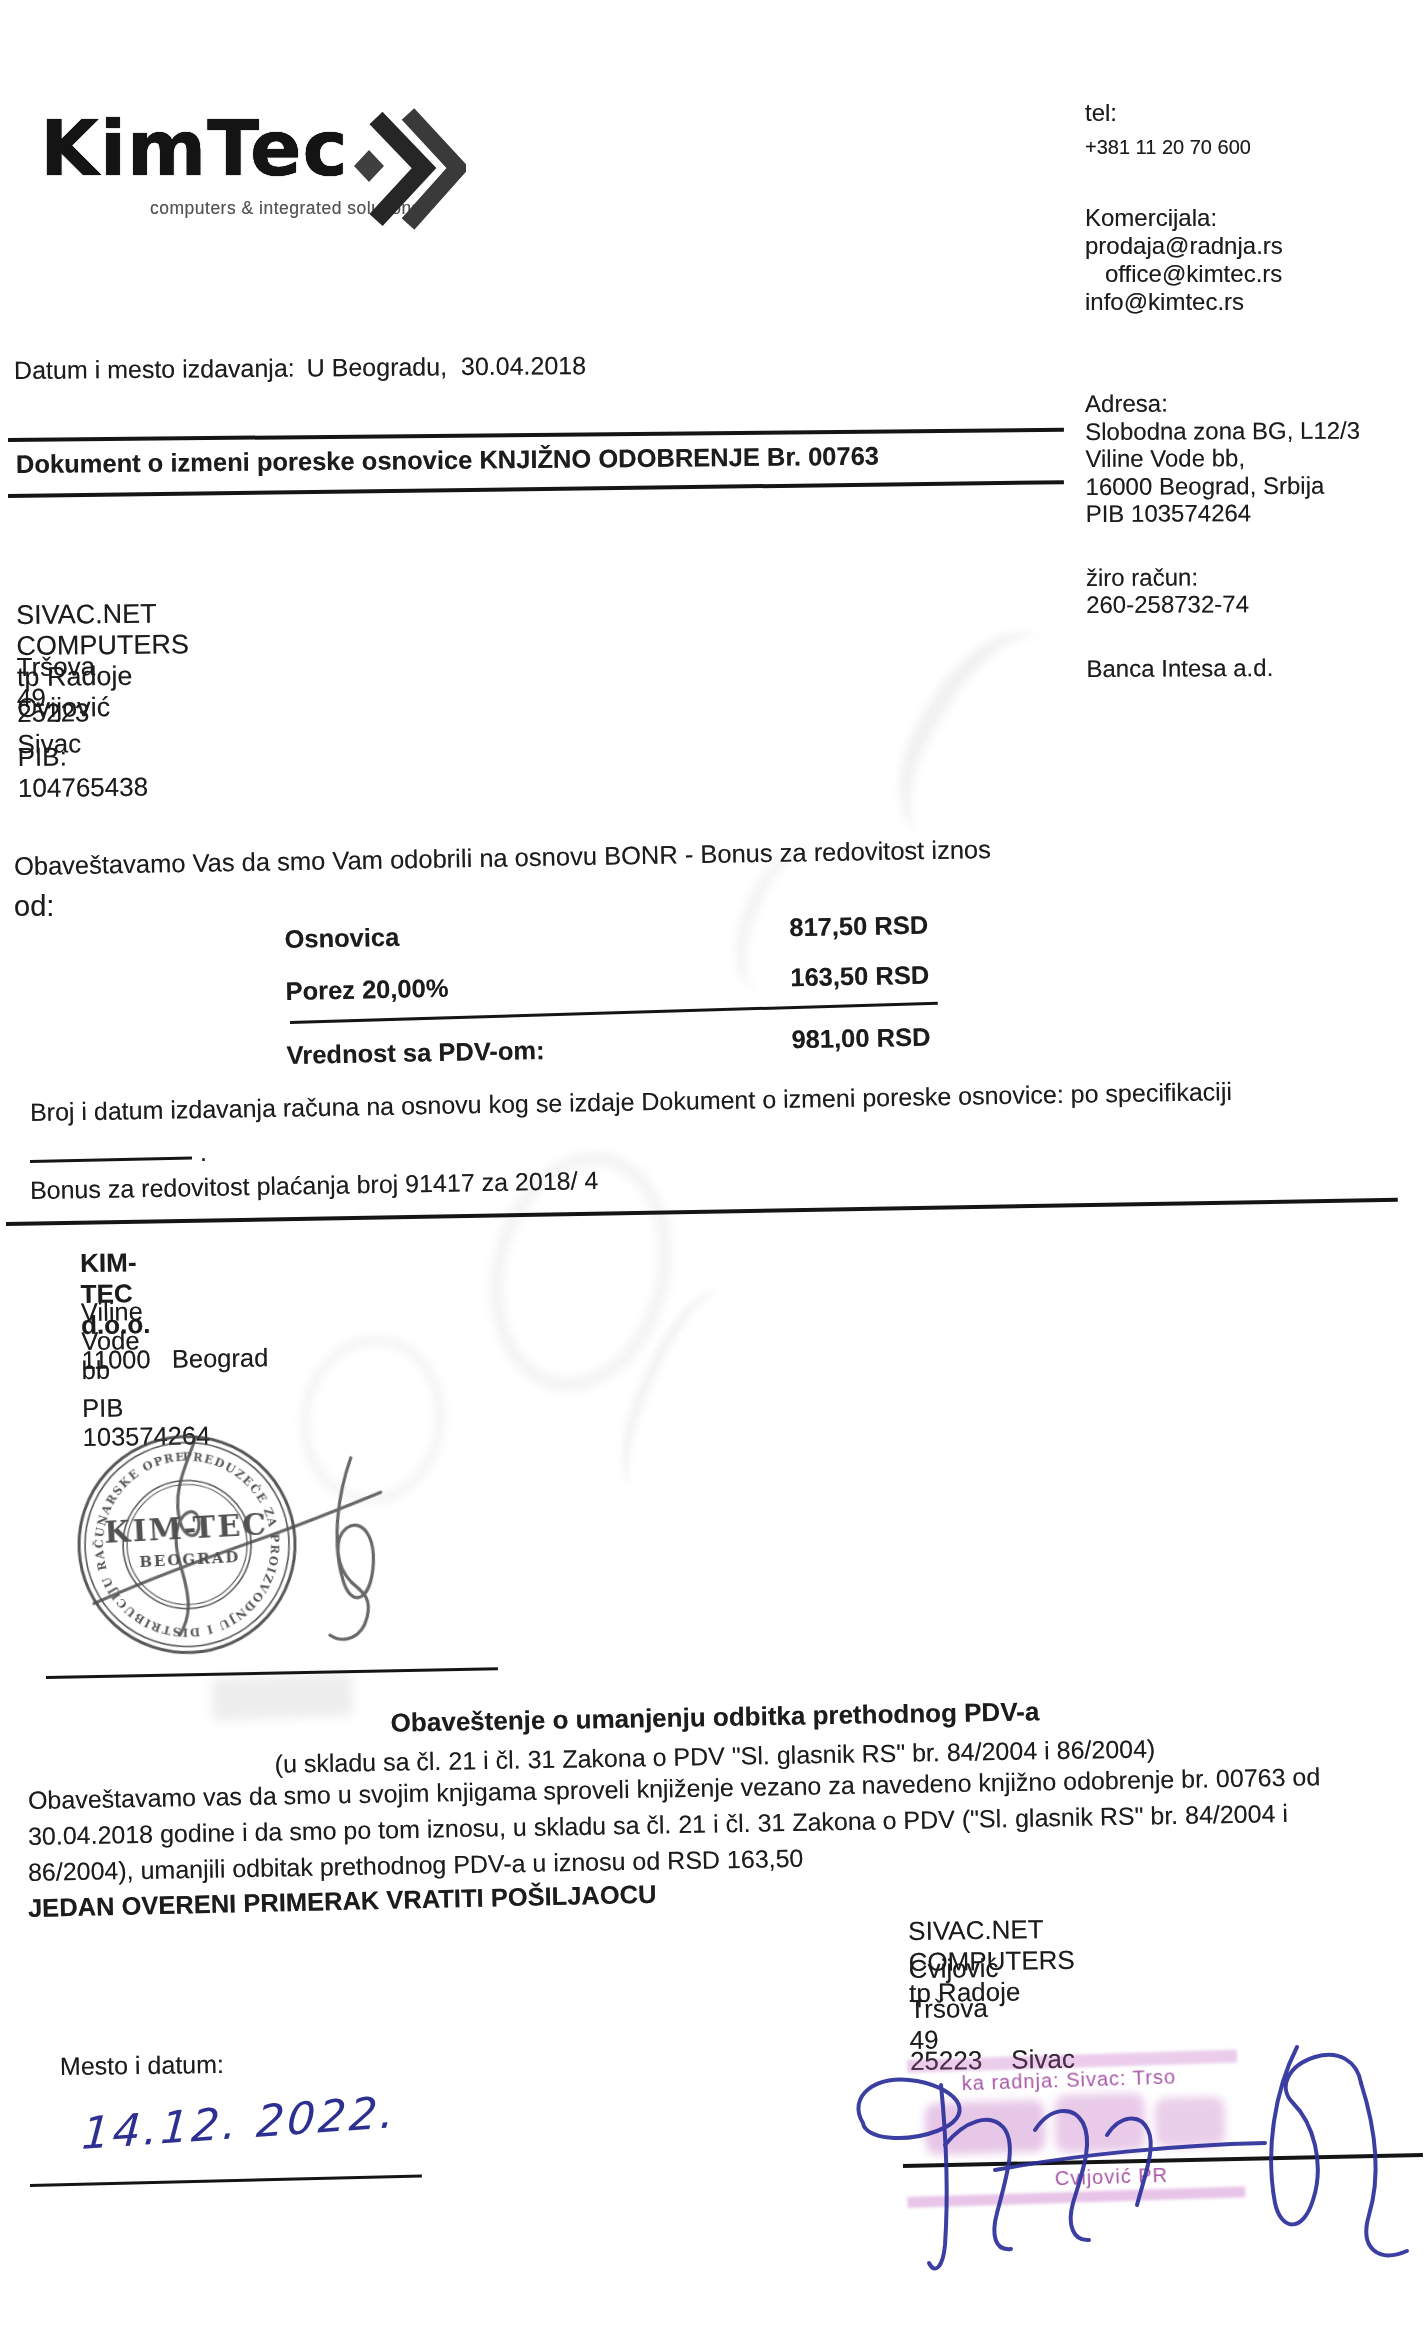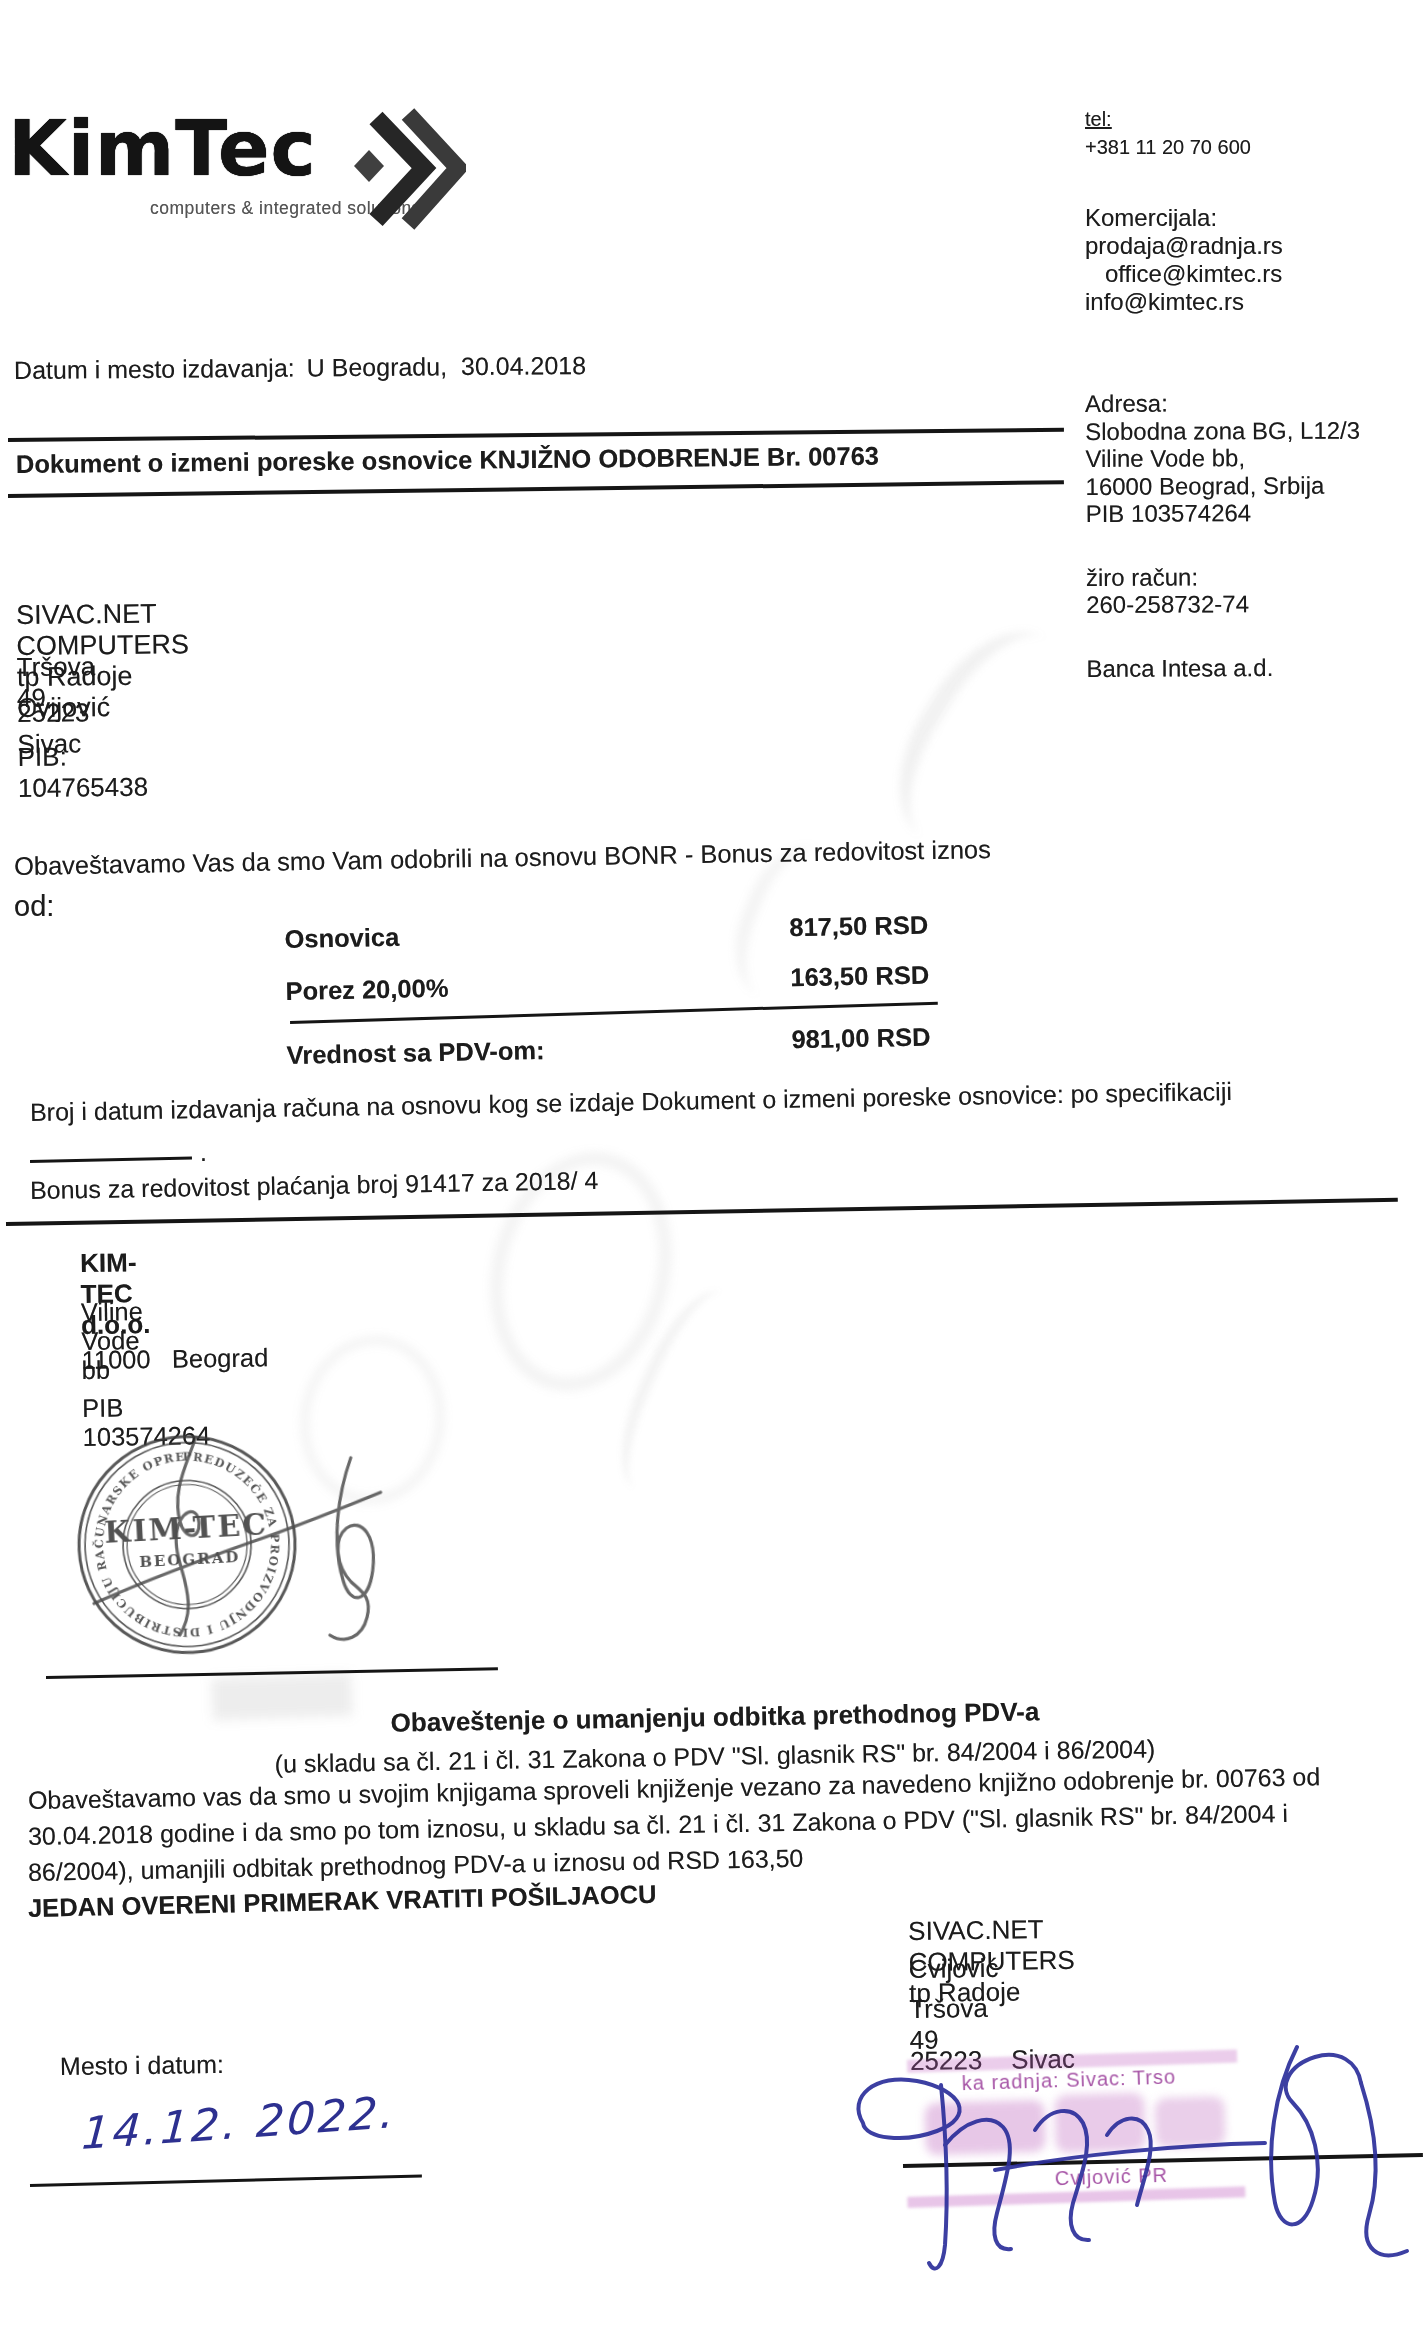--- a/index.html
+++ b/index.html
@@ -5,21 +5,21 @@
   html,body{margin:0;padding:0;background:#ffffff;}
   .page{position:relative;width:1425px;height:2338px;background:#ffffff;overflow:hidden;
         font-family:"Liberation Sans",sans-serif;color:#1c1c1c;}
   .abs{position:absolute;}
   .txt{font-family:"Liberation Sans",sans-serif;color:#1c1c1c;text-shadow:0 0 .4px rgba(20,20,20,.45);}
   .b{font-weight:bold;}
   .pre{white-space:pre;}
   .rule{position:absolute;background:#151515;}
   .art{position:absolute;pointer-events:none;}
   .brand{font-weight:900;letter-spacing:1px;color:#141414;
-         text-shadow:0 0 1px #000, 0 0 .5px #000;}
+         text-shadow:0 0 1px #000, 0 0 .5px #000;margin-left:32px;}
   .tagline{color:#555;letter-spacing:.5px;filter:blur(.3px);}
   .hand{font-family:"DejaVu Sans",sans-serif;font-style:italic;color:#2d3090;}
   .magenta{font-family:"Liberation Sans",sans-serif;color:rgba(150,55,150,.85);filter:blur(.7px);}
   .blob{position:absolute;border-radius:12px;filter:blur(4px);}
   svg text{font-family:"DejaVu Serif",serif;}
 </style>
 </head>
 <body>
 
 <div class="page">
@@ -32,21 +32,21 @@
   <div class="art" style="left:212px;top:1676px;width:140px;height:42px;background:rgba(110,110,110,.12);filter:blur(6px);transform:rotate(-2deg);"></div>
 
   <div class="abs brand" style="left:8px;top:104px;font-size:76px;font-family:'DejaVu Sans',sans-serif;">KimTec</div>
   <div class="abs tagline txt" style="left:150px;top:198px;font-size:17.5px;">computers &amp; integrated solutions</div>
   <svg class="abs" style="left:336px;top:96px;" width="130" height="150" viewBox="0 0 130 150">
     <polygon points="18,70 33,54 48,70 33,86" fill="#2b2b2b" opacity=".9"></polygon>
     <path d="M40,22 L88,72 L40,124" fill="none" stroke="#262626" stroke-width="18" stroke-miterlimit="4"></path>
     <path d="M72,18 L122,72 L72,128" fill="none" stroke="#3a3a3a" stroke-width="17" stroke-miterlimit="4"></path>
   </svg>
 
-  <div class="abs txt" style="left:1085px;top:108px;font-size:20px;text-decoration:underline;">tel:</div>
+  <div class="abs txt" style="left:1085px;top:99px;font-size:24px;">tel:</div>
   <div class="abs txt" style="left:1085px;top:136px;font-size:20px;">+381 11 20 70 600</div>
   <div class="abs txt" style="left:1085px;top:204px;font-size:24px;">Komercijala:</div>
   <div class="abs txt" style="left:1085px;top:232px;font-size:24px;">prodaja@radnja.rs</div>
   <div class="abs txt" style="left:1085px;top:260px;font-size:24px;margin-left:20px;">office@kimtec.rs</div>
   <div class="abs txt" style="left:1085px;top:288px;font-size:24px;text-align:center;">info@kimtec.rs</div>
 
   <div class="abs txt" style="left:14px;top:356px;font-size:25px;transform:rotate(-0.5deg);transform-origin:left center;">
     <span>Datum i mesto izdavanja:</span><span class="pre" style="margin-left:12px;">U Beogradu,  30.04.2018</span>
   </div>
 

